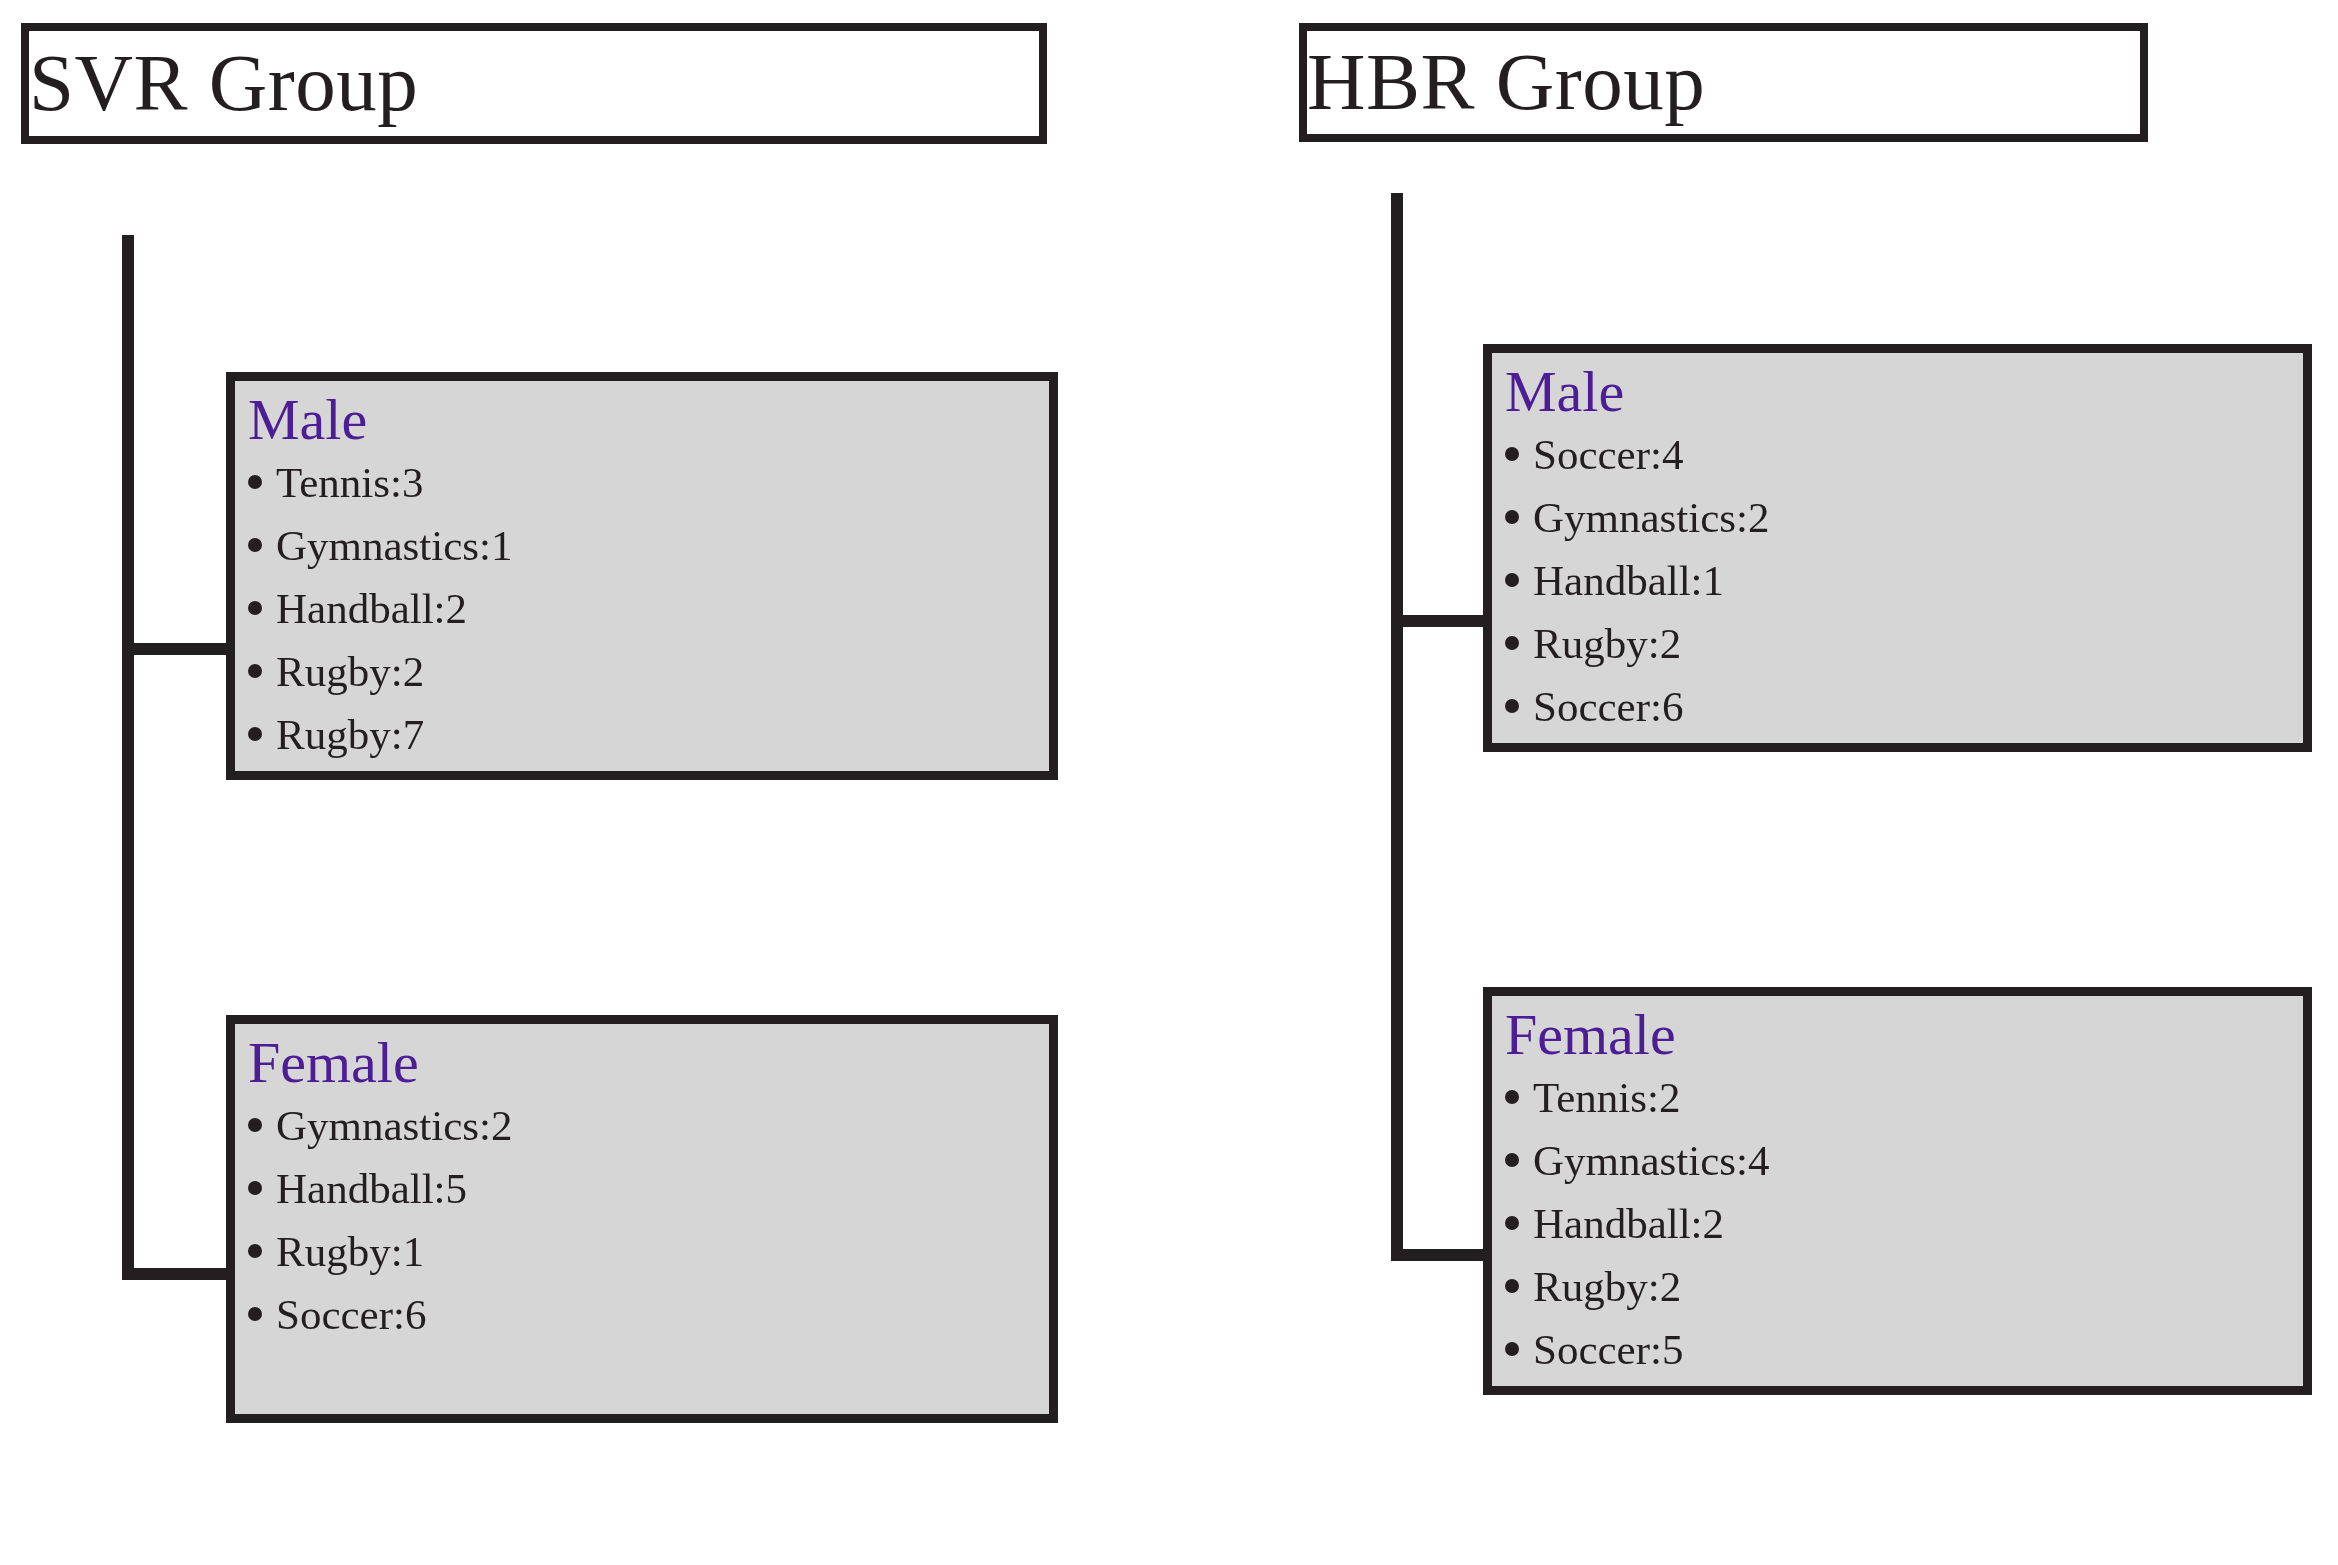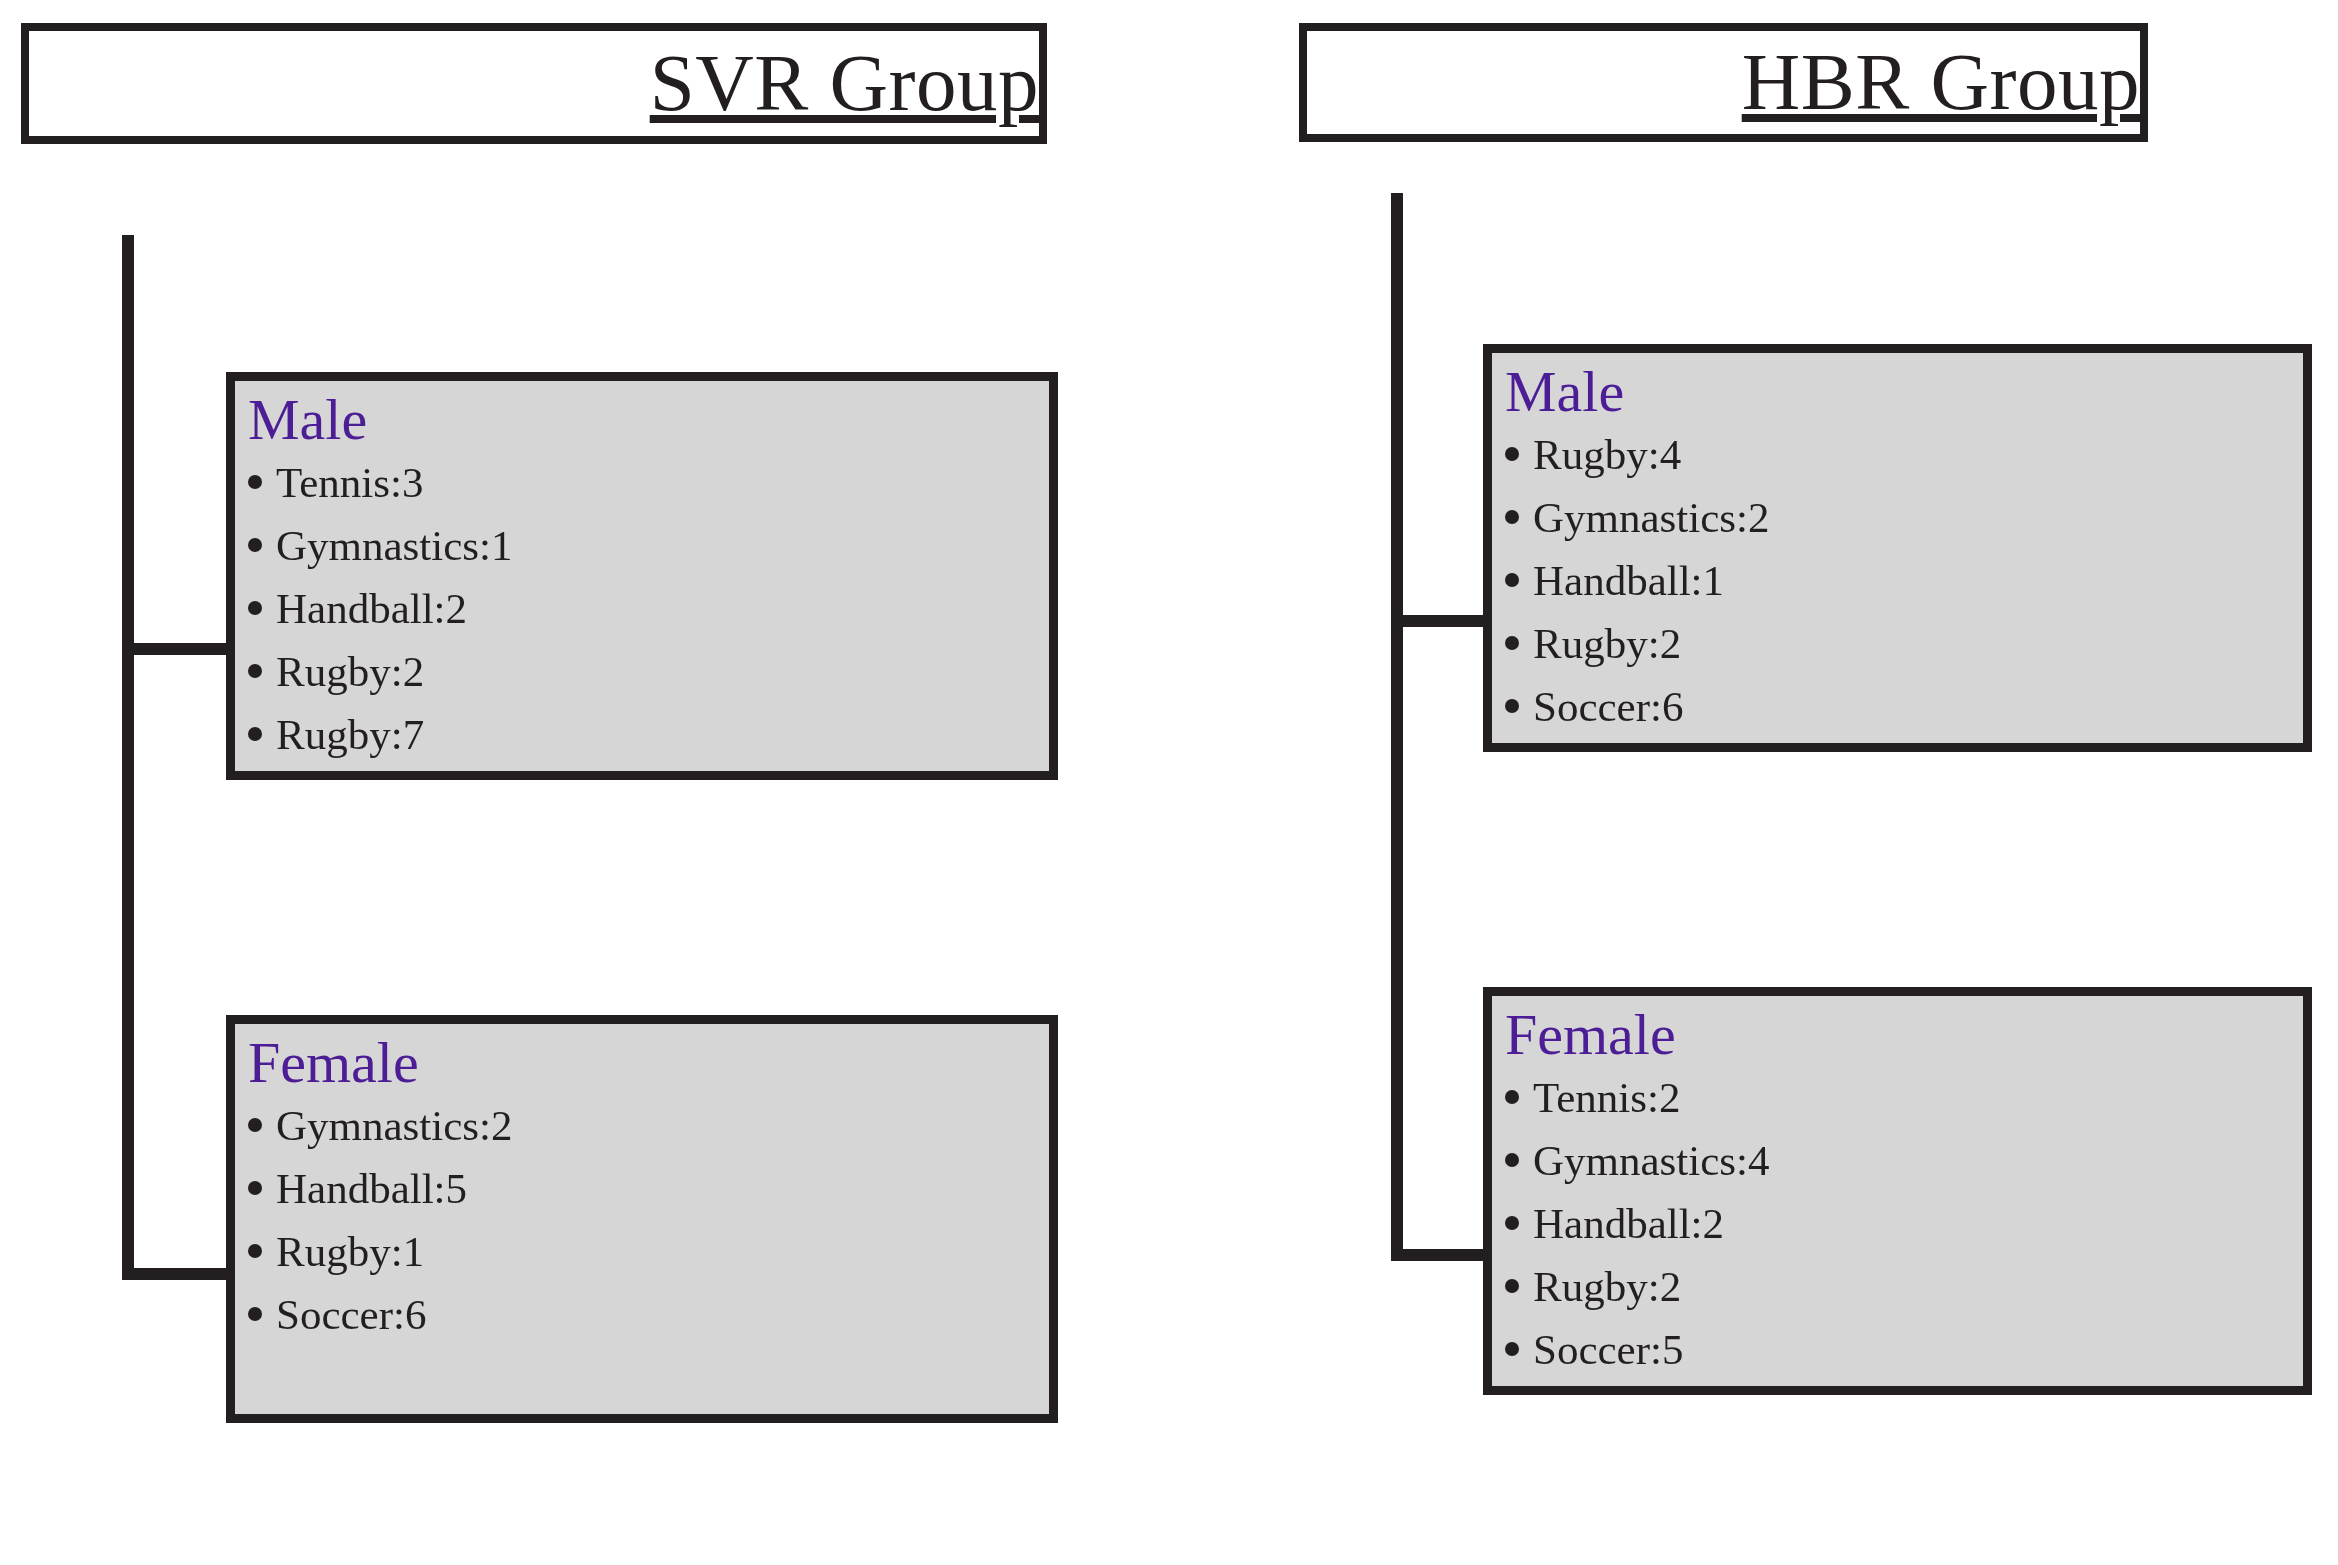--- a/index.html
+++ b/index.html
@@ -21,22 +21,21 @@
   }
 
   
   .root-box {
     position: absolute;
     background: #ffffff;
     border: 8.5px solid #231f20;
     box-sizing: border-box;
     display: flex;
     align-items: center;
-    justify-content: flex-end;
-    text-decoration: underline;
+    justify-content: flex-start;
   }
   .root-title {
     font-size: 81px;
     line-height: 1;
     letter-spacing: 0.5px;
     color: #231f20;
     white-space: nowrap;
   }
 
   
@@ -127,21 +126,21 @@
   <div class="conn-h" style="left:1391px; top:615px; width:104px; height:12.2px;"></div>
   <div class="conn-h" style="left:1391px; top:1249px; width:104px; height:12.2px;"></div>
 
   <div class="root-box" style="left:1299px; top:22.6px; width:849px; height:119px;">
     <span class="root-title">HBR Group</span>
   </div>
 
   <div class="child-box" style="left: 1483px; top: 344px; width: 829px; height: 408px;">
     <div class="child-title">Male</div>
     <ul class="child-list">
-      <li><span class="bullet"></span><span>Rugby:4</span></li>
+      <li><span class="bullet"></span><span>Soccer:4</span></li>
       <li><span class="bullet"></span><span>Gymnastics:2</span></li>
       <li><span class="bullet"></span><span>Handball:1</span></li>
       <li><span class="bullet"></span><span>Rugby:2</span></li>
       <li><span class="bullet"></span><span>Soccer:6</span></li>
     </ul>
   </div>
 
   <div class="child-box" style="left: 1483px; top: 987px; width: 829px; height: 408px;">
     <div class="child-title">Female</div>
     <ul class="child-list">

